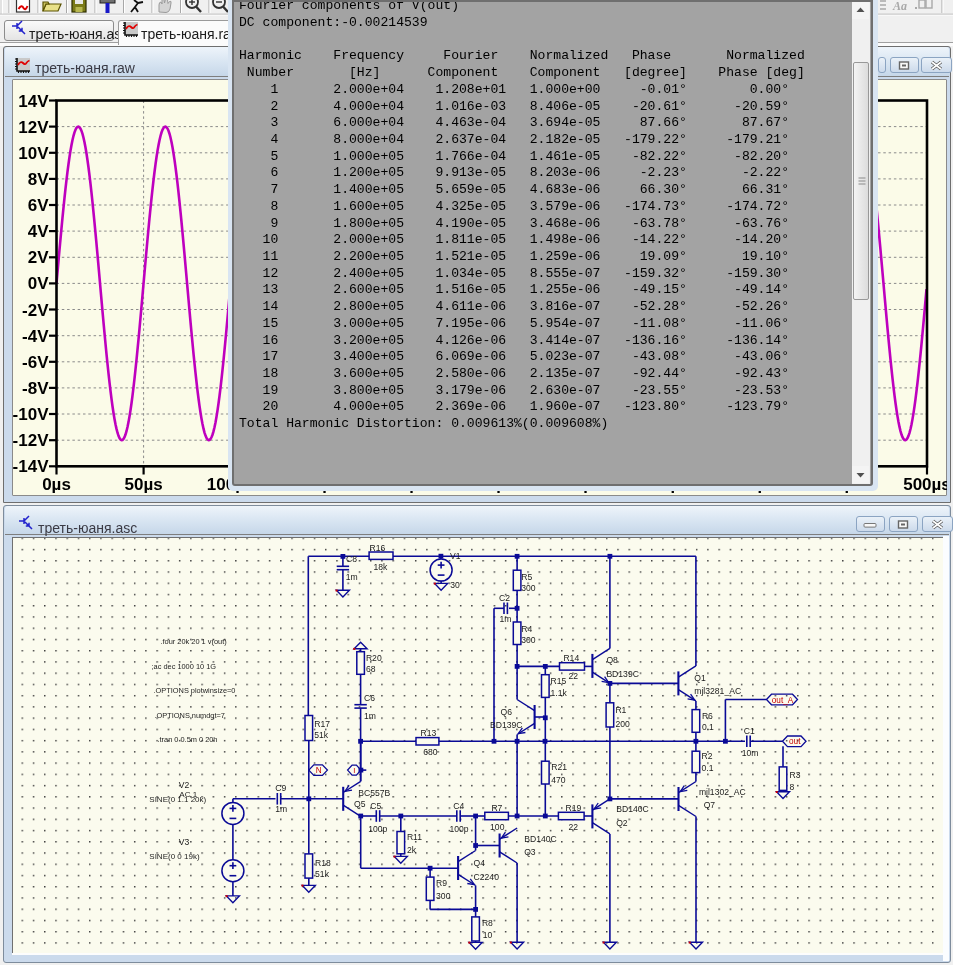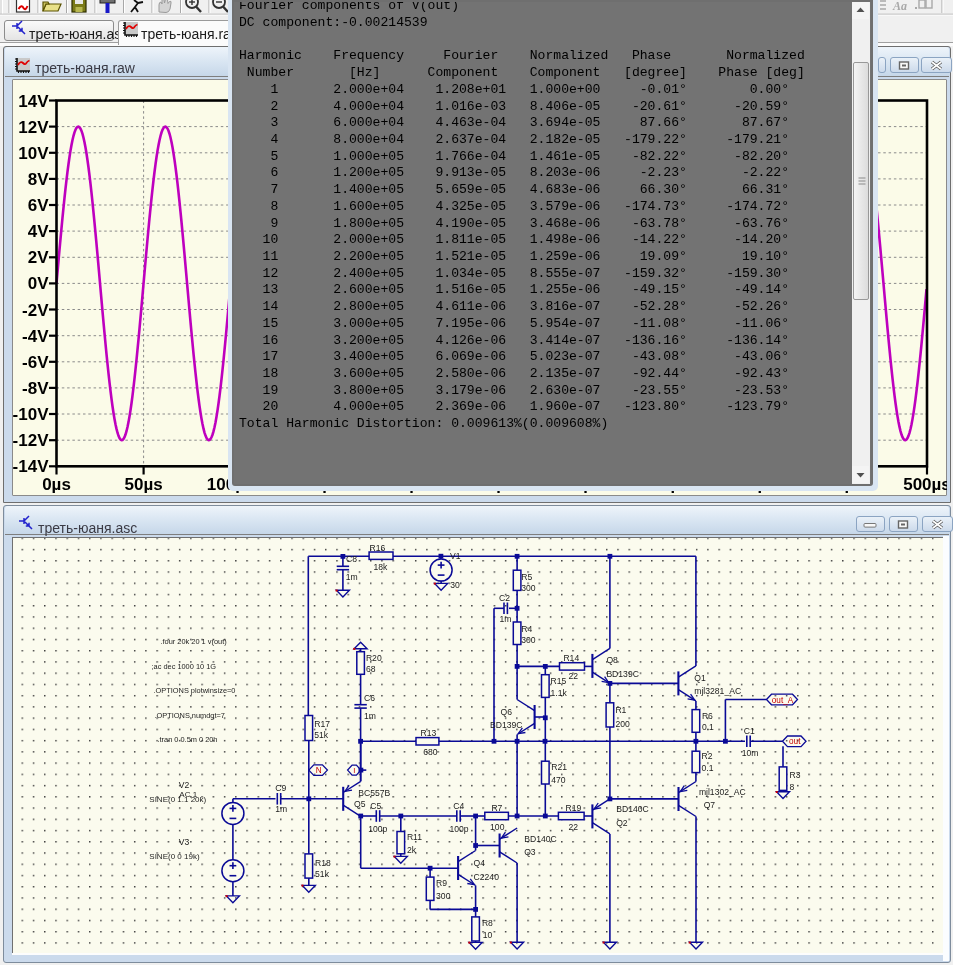--- a/index.html
+++ b/index.html
@@ -509,21 +509,21 @@
 <text x="156" y="742" style="font:7.4px 'Liberation Sans',sans-serif;fill:#1c1c1c" text-anchor="start">.tran 0 0.5m 0 20h</text>
     </svg>
   </div>
   <div style="position:absolute;right:1px;top:30px;width:6px;bottom:1px;background:#fbfdff"></div>
   <div style="position:absolute;left:8px;right:7px;top:447px;height:2px;background:#fdfdfd"></div>
 </div>
 
 <div style="position:absolute;left:227.5px;top:0;width:650px;height:491px;
   background:#d9e5f2;border-radius:0 0 5px 5px"></div>
 <div style="position:absolute;left:231.5px;top:0;width:641px;height:486px;
-  background:#737373;border:2px solid #6f6f6f;border-top:2.4px solid #6f6f6f;border-radius:0 0 3px 3px;overflow:hidden">
+  background:#a3a3a3;border:2px solid #6f6f6f;border-top:2.4px solid #6f6f6f;border-radius:0 0 3px 3px;overflow:hidden">
 <pre style="position:absolute;left:5.5px;top:-3.8px;width:612px;
   font:400 13.1px 'Liberation Mono',monospace;line-height:16.72px;color:#000;white-space:pre">Fourier components of V(out)
 DC component:-0.00214539
 
 Harmonic    Frequency     Fourier    Normalized   Phase       Normalized
  Number       [Hz]      Component    Component   [degree]    Phase [deg]
     1       2.000e+04    1.208e+01   1.000e+00     -0.01°        0.00°
     2       4.000e+04    1.016e-03   8.406e-05    -20.61°      -20.59°
     3       6.000e+04    4.463e-04   3.694e-05     87.66°       87.67°
     4       8.000e+04    2.637e-04   2.182e-05   -179.22°     -179.21°

